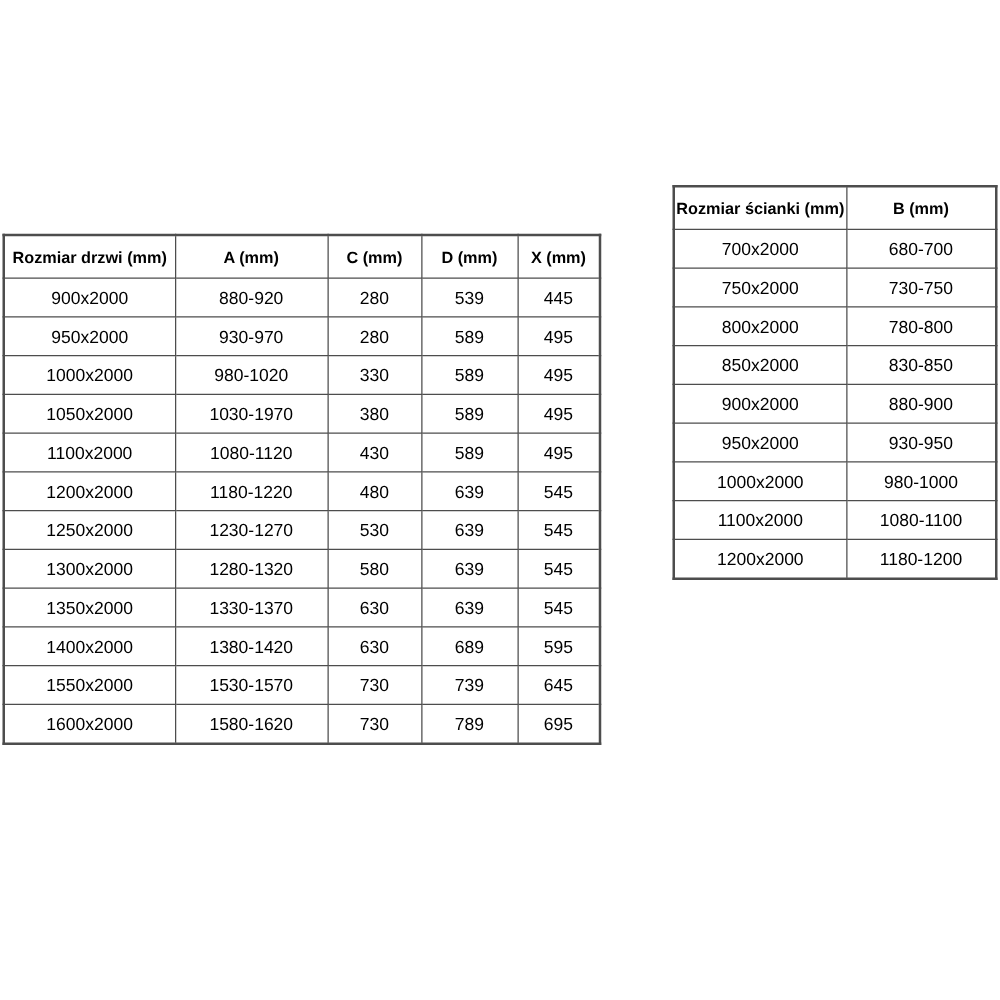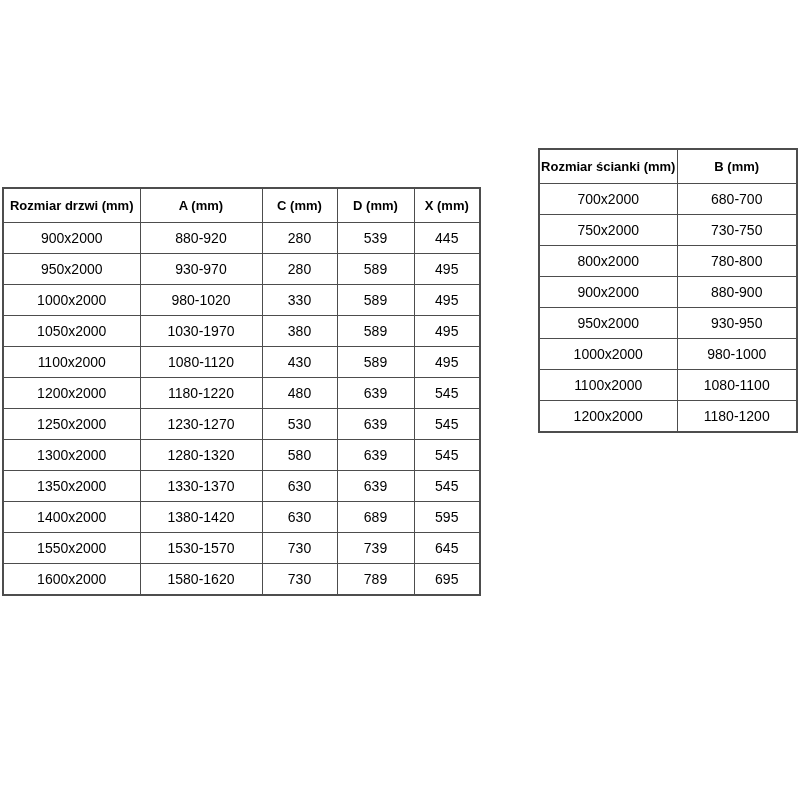--- a/index.html
+++ b/index.html
@@ -175,20 +175,24 @@
         </tr>
         <tr>
           <td>750x2000</td>
           <td>730-750</td>
         </tr>
         <tr>
           <td>800x2000</td>
           <td>780-800</td>
         </tr>
         <tr>
+          <td>850x2000</td>
+          <td>830-850</td>
+        </tr>
+        <tr>
           <td>900x2000</td>
           <td>880-900</td>
         </tr>
         <tr>
           <td>950x2000</td>
           <td>930-950</td>
         </tr>
         <tr>
           <td>1000x2000</td>
           <td>980-1000</td>

